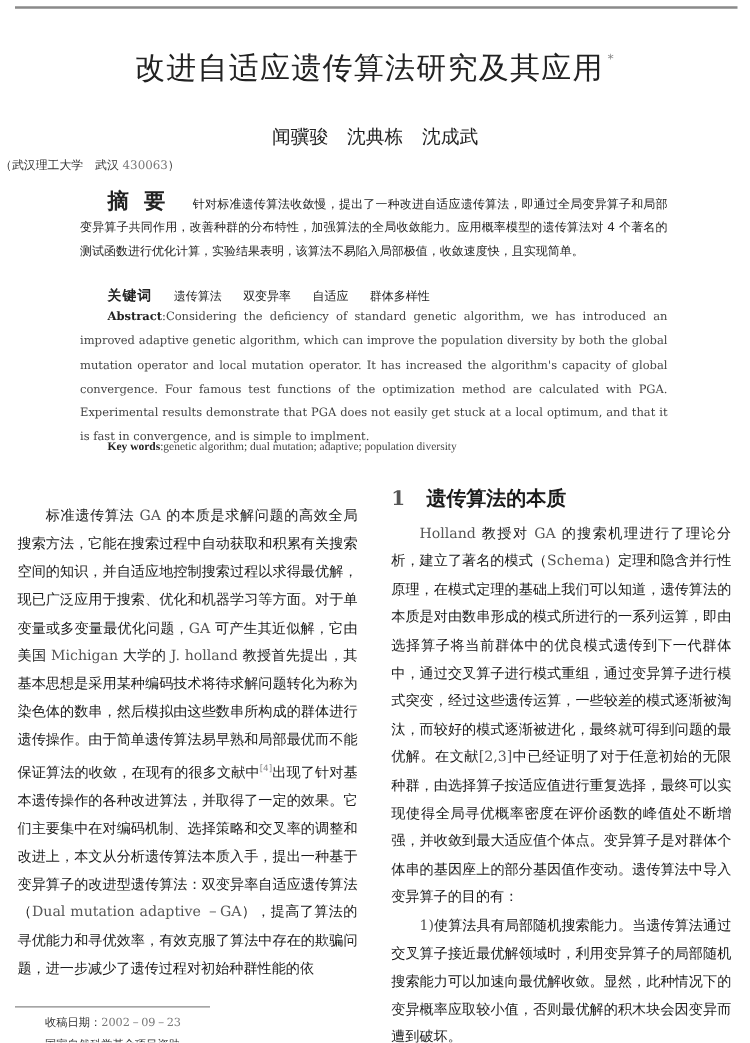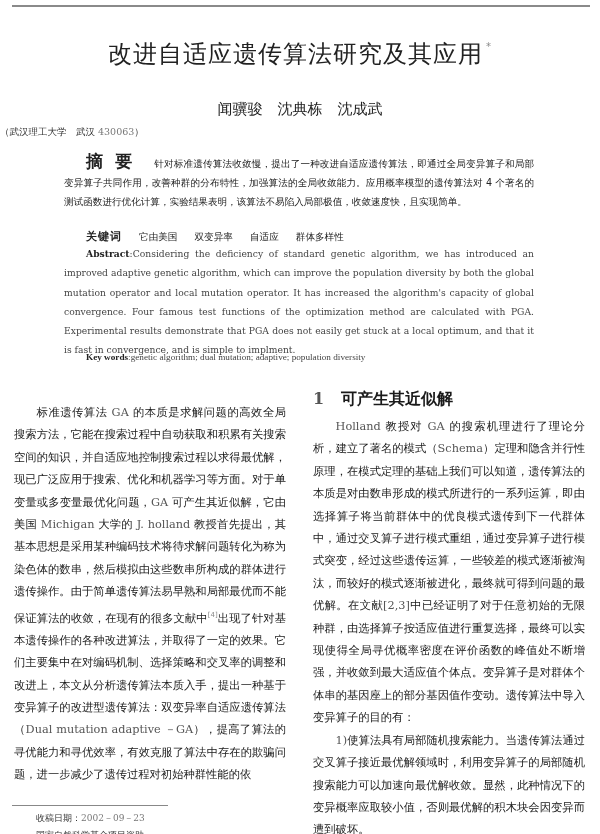--- a/index.html
+++ b/index.html
@@ -71,35 +71,35 @@
 <div class="title"><span>改进自适应遗传算法研究及其应用</span><sup>*</sup></div>
 
 <div class="authors">闻骥骏　沈典栋　沈成武</div>
 
 <div class="affil"><span>（武汉理工大学　武汉</span> <span class="code">430063</span><span>）</span></div>
 
 <div class="abstract-cn"><span class="label">摘要</span><span>针对标准遗传算法收敛慢，提出了一种改进自适应遗传算法，即通过全局变异算子和局部变异算子共同作用，改善种群的分布特性，加强算法的全局收敛能力。应用概率模型的遗传算法对 4 个著名的测试函数进行优化计算，实验结果表明，该算法不易陷入局部极值，收敛速度快，且实现简单。</span></div>
 
 <div class="keywords-cn">
   <span class="label">关键词</span>
-  <span class="kw">它由美国</span>
+  <span class="kw">遗传算法</span>
   <span class="kw">双变异率</span>
   <span class="kw">自适应</span>
   <span class="kw">群体多样性</span>
 </div>
 
 <div class="abstract-en"><span class="label">Abstract</span><span>:Considering the deficiency of standard genetic algorithm, we has introduced an improved adaptive genetic algorithm, which can improve the population diversity by both the global mutation operator and local mutation operator. It has increased the algorithm's capacity of global convergence. Four famous test functions of the optimization method are calculated with PGA. Experimental results demonstrate that PGA does not easily get stuck at a local optimum, and that it is fast in convergence, and is simple to implment.</span></div>
 
 <div class="keywords-en"><span class="label">Key words</span><span>:genetic algorithm; dual mutation; adaptive; population diversity</span></div>
 
 <div class="col col-left">
   <p class="para"><span>标准遗传算法 </span><span class="en">GA</span><span> 的本质是求解问题的高效全局搜索方法，它能在搜索过程中自动获取和积累有关搜索空间的知识，并自适应地控制搜索过程以求得最优解，现已广泛应用于搜索、优化和机器学习等方面。对于单变量或多变量最优化问题，</span><span class="en">GA</span><span> 可产生其近似解，它由美国 </span><span class="en">Michigan</span><span> 大学的 </span><span class="en">J. holland</span><span> 教授首先提出，其基本思想是采用某种编码技术将待求解问题转化为称为染色体的数串，然后模拟由这些数串所构成的群体进行遗传操作。由于简单遗传算法易早熟和局部最优而不能保证算法的收敛，在现有的很多文献中</span><sup>[4]</sup><span>出现了针对基本遗传操作的各种改进算法，并取得了一定的效果。它们主要集中在对编码机制、选择策略和交叉率的调整和改进上，本文从分析遗传算法本质入手，提出一种基于变异算子的改进型遗传算法：双变异率自适应遗传算法（</span><span class="en">Dual mutation adaptive －GA</span><span>），提高了算法的寻优能力和寻优效率，有效克服了算法中存在的欺骗问题，进一步减少了遗传过程对初始种群性能的依</span></p>
 </div>
 
 <div class="col col-right">
-  <h2 class="section-heading" style="margin-top:6px;"><span class="num">1</span><span>可产生其近似解</span></h2>
+  <h2 class="section-heading" style="margin-top:6px;"><span class="num">1</span><span>遗传算法的本质</span></h2>
   <p class="para"><span class="en">Holland</span><span> 教授对 </span><span class="en">GA</span><span> 的搜索机理进行了理论分析，建立了著名的模式（</span><span class="en">Schema</span><span>）定理和隐含并行性原理，在模式定理的基础上我们可以知道，遗传算法的本质是对由数串形成的模式所进行的一系列运算，即由选择算子将当前群体中的优良模式遗传到下一代群体中，通过交叉算子进行模式重组，通过变异算子进行模式突变，经过这些遗传运算，一些较差的模式逐渐被淘汰，而较好的模式逐渐被进化，最终就可得到问题的最优解。在文献</span><span class="en">[2,3]</span><span>中已经证明了对于任意初始的无限种群，由选择算子按适应值进行重复选择，最终可以实现使得全局寻优概率密度在评价函数的峰值处不断增强，并收敛到最大适应值个体点。变异算子是对群体个体串的基因座上的部分基因值作变动。遗传算法中导入变异算子的目的有：</span></p>
   <p class="para" style="margin-top:0;"><span class="en">1)</span><span>使算法具有局部随机搜索能力。当遗传算法通过交叉算子接近最优解领域时，利用变异算子的局部随机搜索能力可以加速向最优解收敛。显然，此种情况下的变异概率应取较小值，否则最优解的积木块会因变异而遭到破坏。</span></p>
 </div>
 
 <div class="footnote-rule"></div>
 <div class="footnote"><span>收稿日期：</span><span class="val">2002－09－23</span></div>
 <div class="footnote2">国家自然科学基金项目资助</div>
 
 </body></html>

